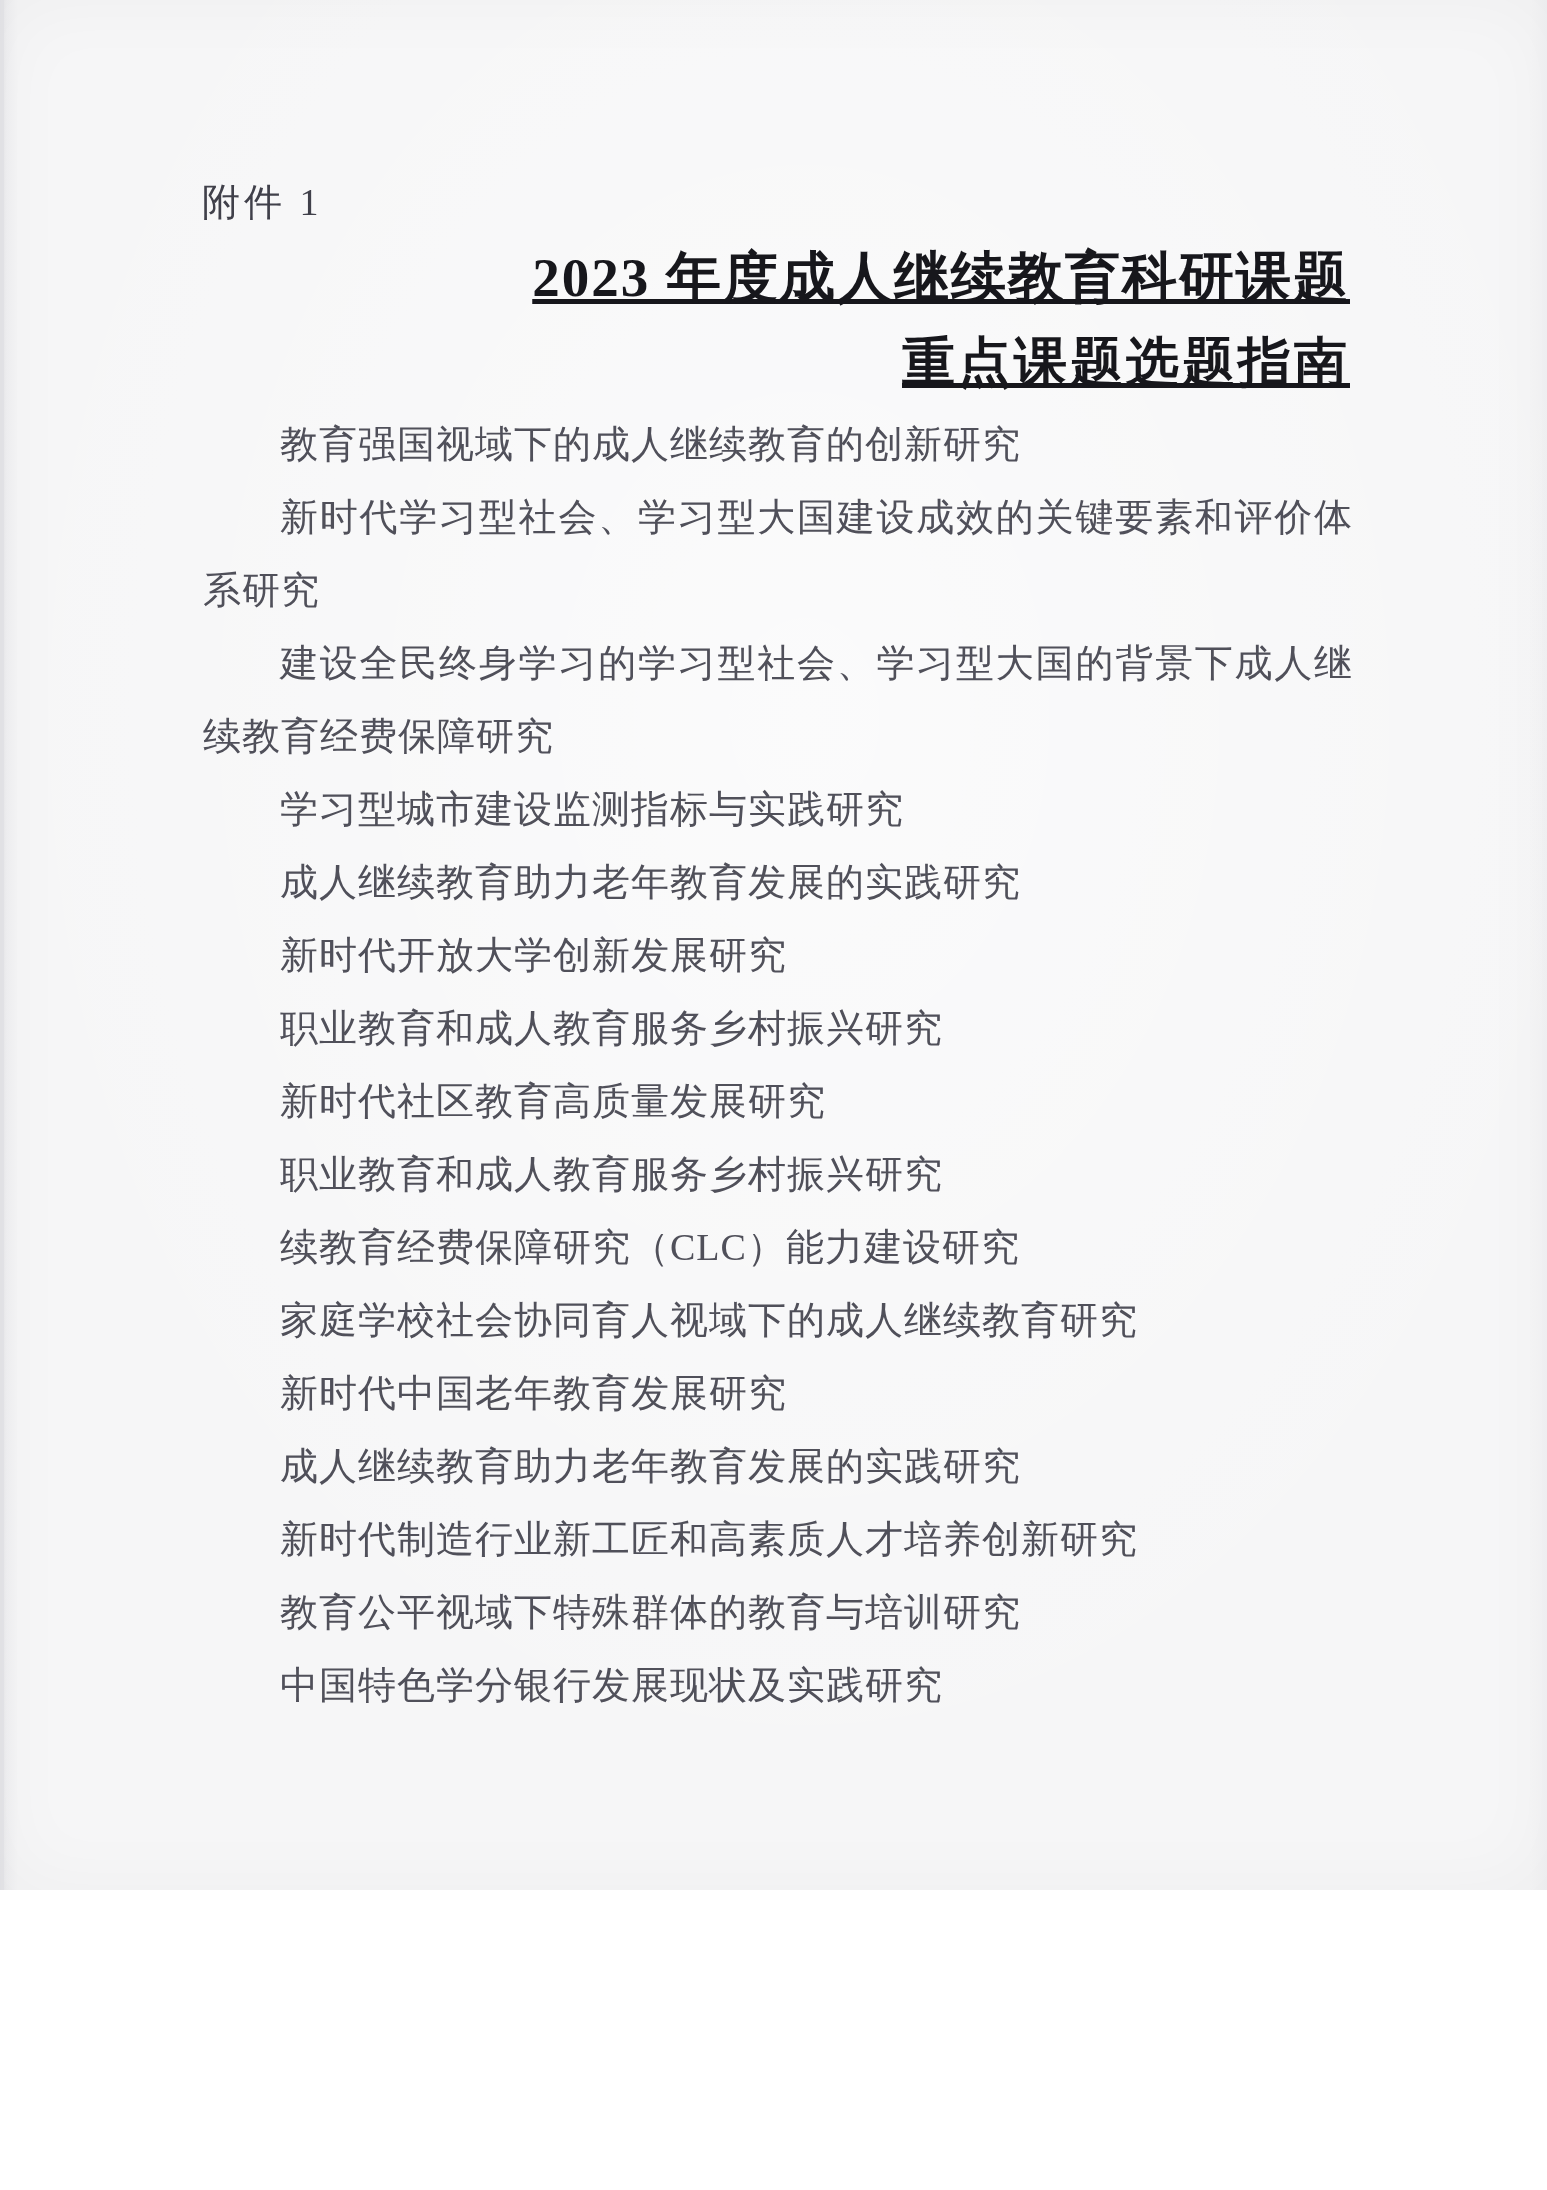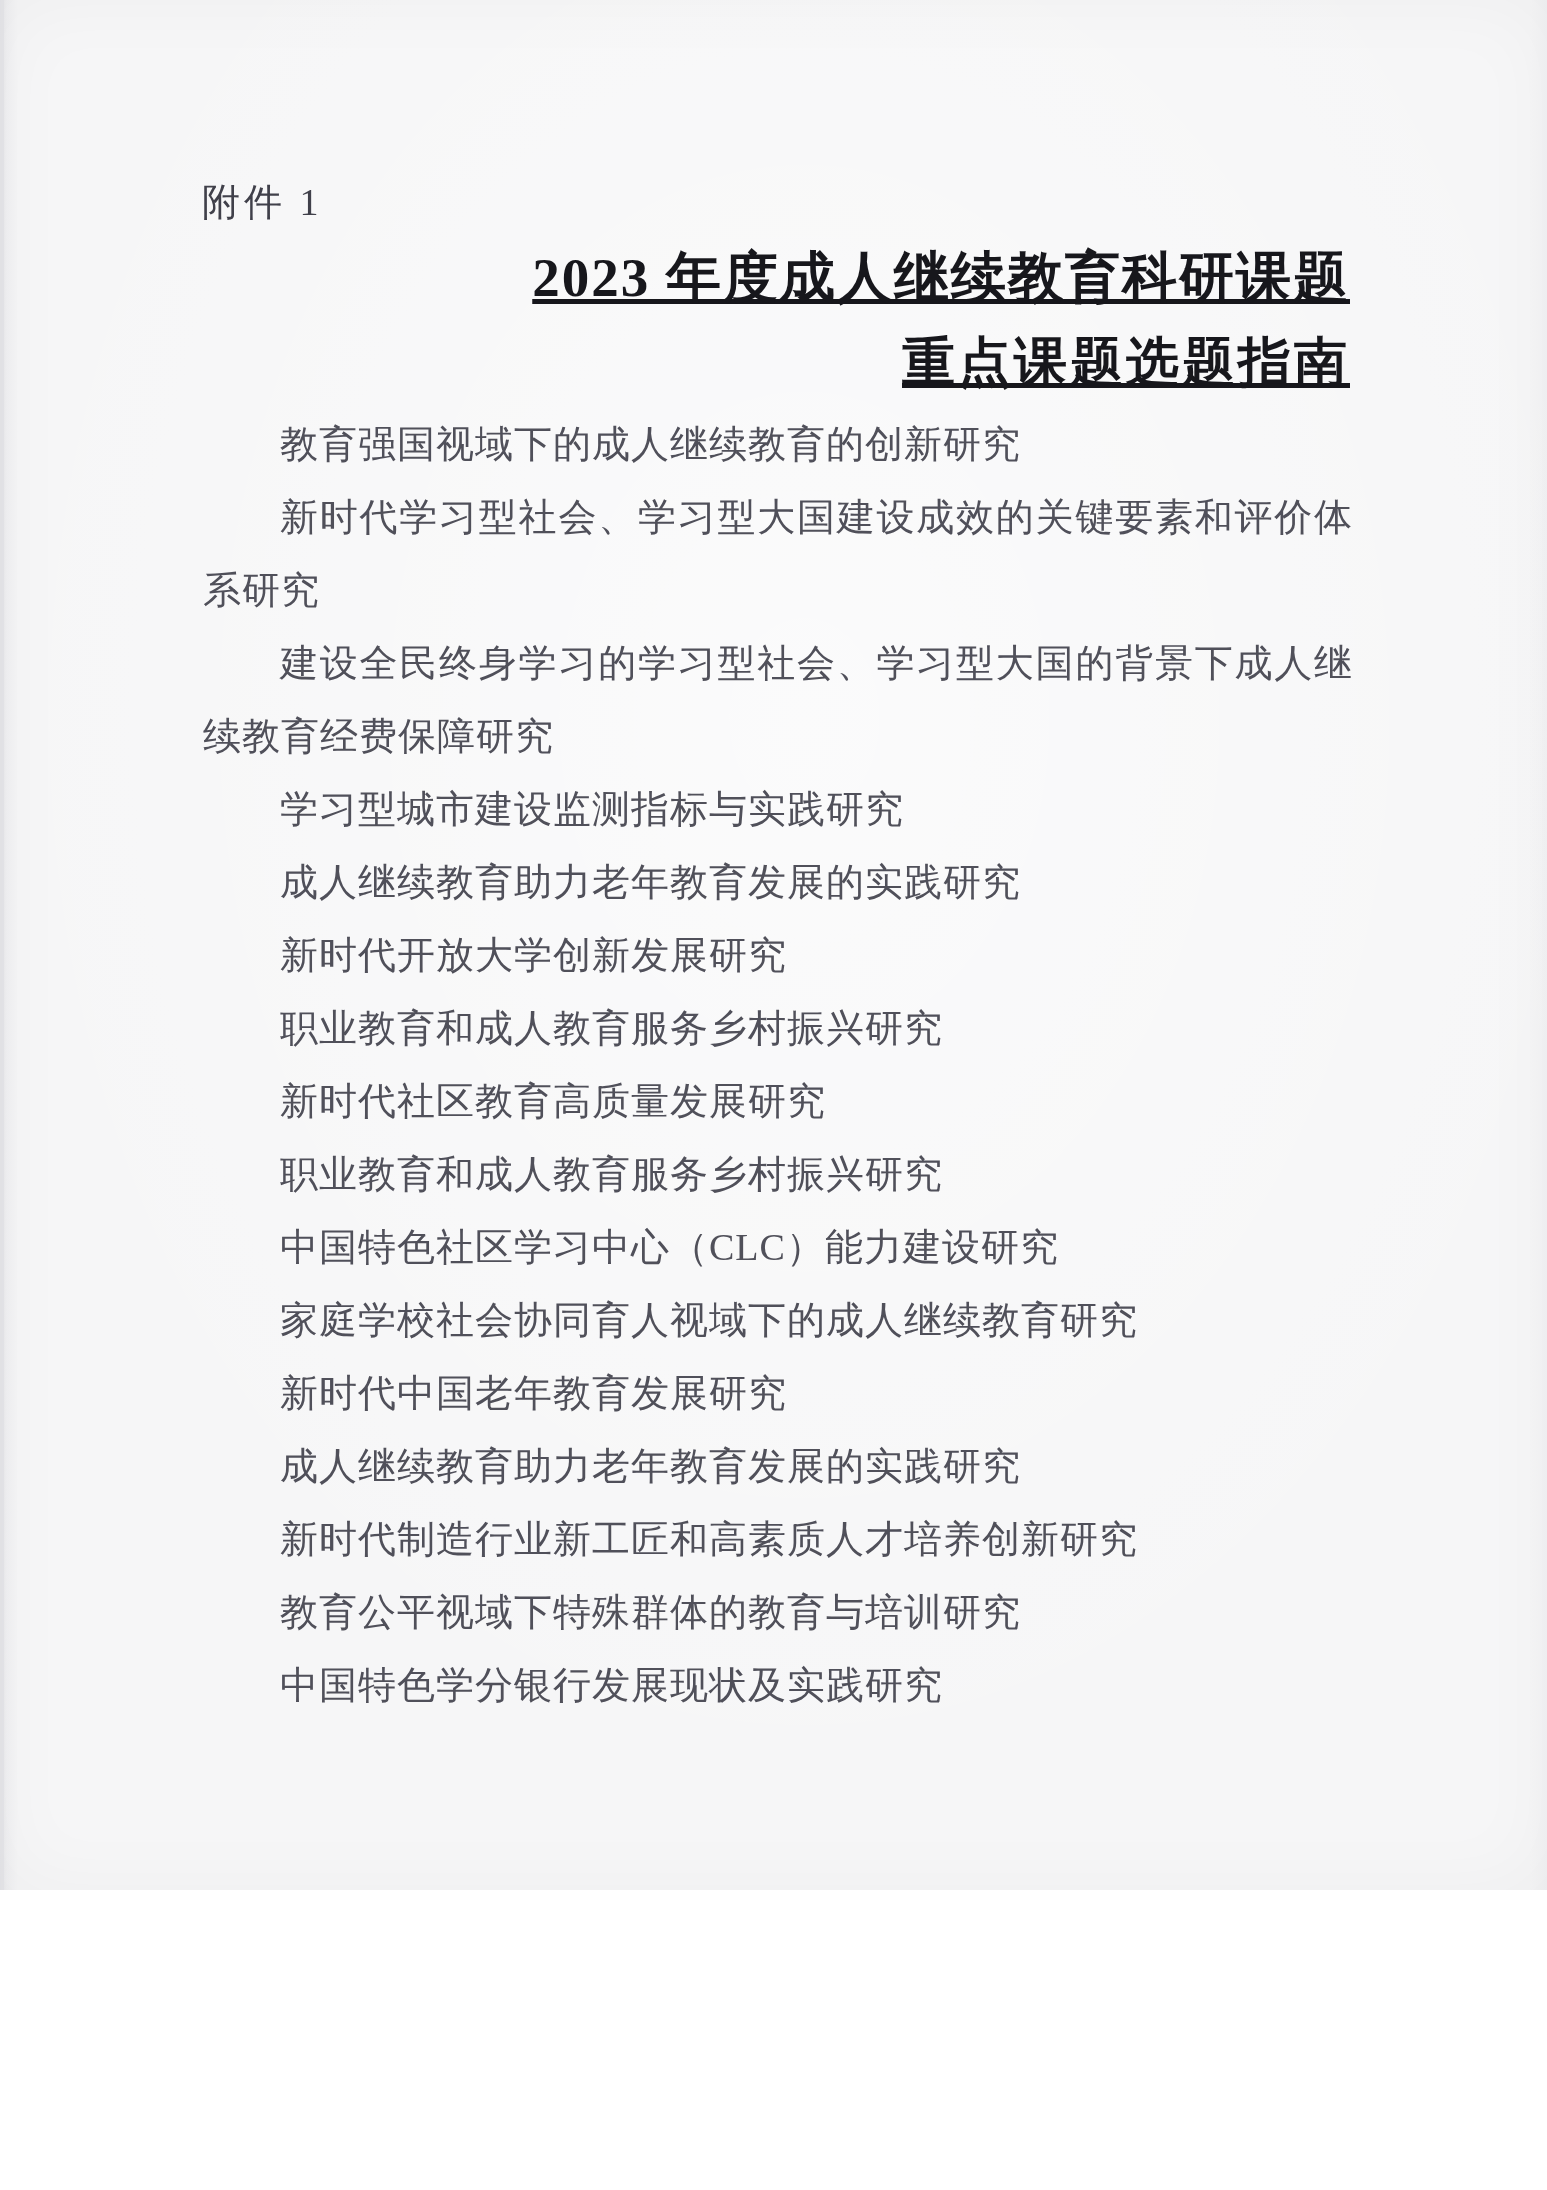--- a/index.html
+++ b/index.html
@@ -106,21 +106,21 @@
       <div class="topic-line indent fill">新时代学习型社会、学习型大国建设成效的关键要素和评价体</div>
       <div class="topic-line">系研究</div>
       <div class="topic-line indent fill">建设全民终身学习的学习型社会、学习型大国的背景下成人继</div>
       <div class="topic-line">续教育经费保障研究</div>
       <div class="topic-line indent">学习型城市建设监测指标与实践研究</div>
       <div class="topic-line indent">成人继续教育助力老年教育发展的实践研究</div>
       <div class="topic-line indent">新时代开放大学创新发展研究</div>
       <div class="topic-line indent">职业教育和成人教育服务乡村振兴研究</div>
       <div class="topic-line indent">新时代社区教育高质量发展研究</div>
       <div class="topic-line indent">职业教育和成人教育服务乡村振兴研究</div>
-      <div class="topic-line indent">中国特色社区学习中心（CLC）能力建设研究</div>
+      <div class="topic-line indent">续教育经费保障研究（CLC）能力建设研究</div>
       <div class="topic-line indent">家庭学校社会协同育人视域下的成人继续教育研究</div>
       <div class="topic-line indent">新时代中国老年教育发展研究</div>
       <div class="topic-line indent">成人继续教育助力老年教育发展的实践研究</div>
       <div class="topic-line indent">新时代制造行业新工匠和高素质人才培养创新研究</div>
       <div class="topic-line indent">教育公平视域下特殊群体的教育与培训研究</div>
       <div class="topic-line indent">中国特色学分银行发展现状及实践研究</div>
     </div>
 
   <div class="page-number">5</div>
 </div>

